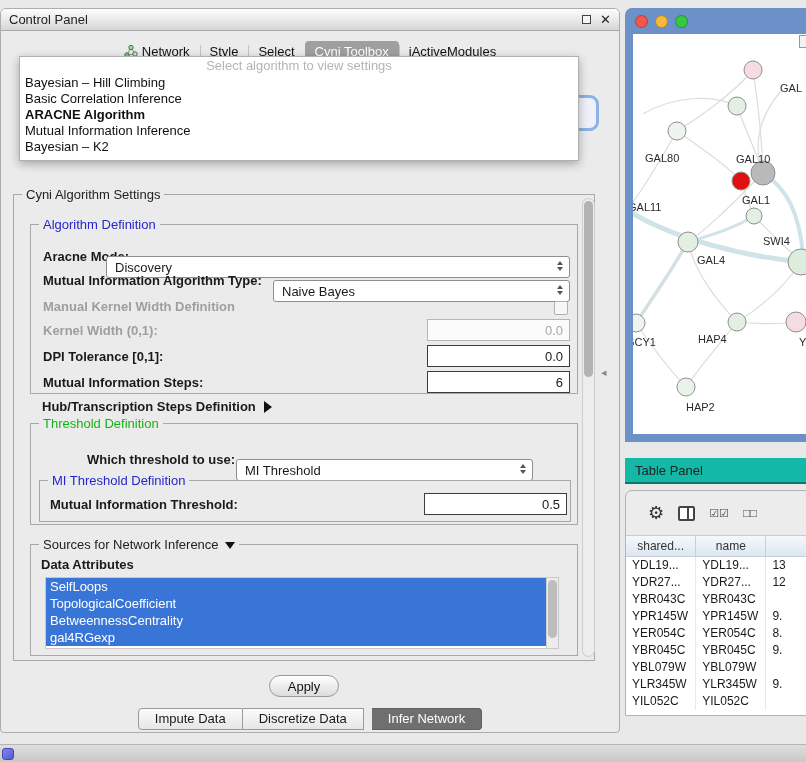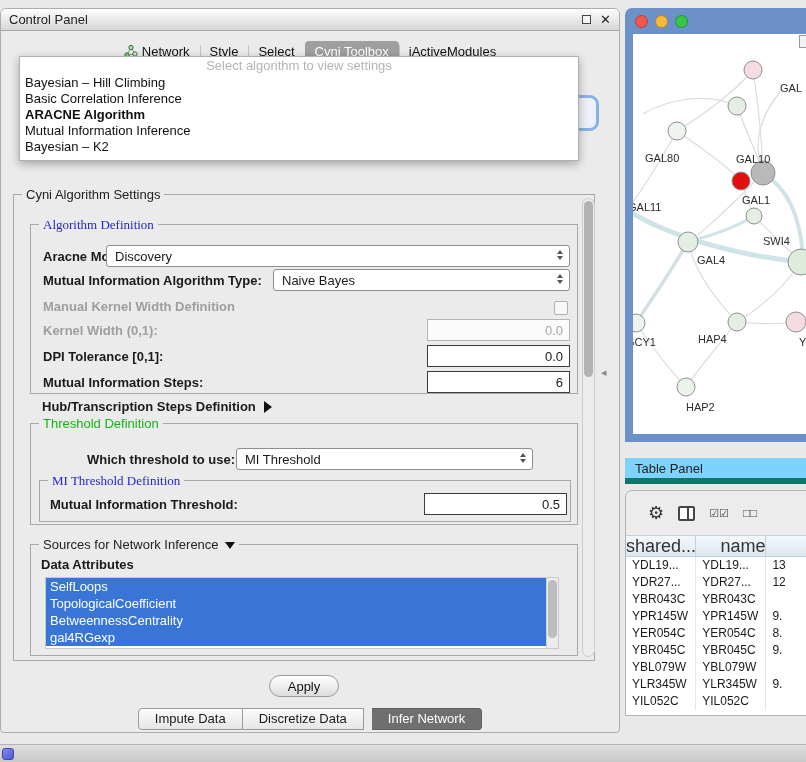--- a/index.html
+++ b/index.html
@@ -22,30 +22,30 @@
 
   .focus-btn{position:absolute;left:560px;top:86px;width:38px;height:36px;border-radius:9px;border:3px solid #8ab2e4;background:#eef2f8;z-index:5;}
 
   .popup{position:absolute;left:18px;top:47px;width:560px;background:#fff;border:1px solid #b0b0b0;box-shadow:0 3px 9px rgba(0,0,0,.3);z-index:10;padding-bottom:5px;}
   .pop-header{color:#b4b4b4;text-align:center;height:18px;line-height:18px;}
   .pop-item{height:16px;line-height:16px;padding:0 5px;color:#101010;white-space:nowrap;}
   .pop-item.sel{font-weight:bold;}
 
   .group{position:absolute;border:1px solid #a8a8a8;}
   .legend{position:absolute;top:-8px;left:8px;background:#ebebeb;padding:0 4px;color:#222;white-space:nowrap;line-height:15px;}
-  .legend.blue{color:var(--title_blue,#2525cd);font-family:Liberation Serif, serif;}
+  .legend.blue{color:var(--title_blue,#2525cd);}
   .legend.green{color:var(--title_green,#15b415);}
 
   .settings{left:12px;top:185px;width:582px;height:467px;}
 
   .lbl{position:absolute;white-space:nowrap;line-height:15px;}
   .b{font-weight:bold;}
   .gray{color:#9e9e9e;}
 
-  .combo{position:absolute;height:22px;background:#fff;border:1px solid #8e8e8e;border-radius:3px;display:flex;align-items:center;padding:0 36px 0 8px;}
+  .combo{position:absolute;height:22px;background:#fff;border:1px solid #8e8e8e;border-radius:3px;display:flex;align-items:center;padding:0 36px 0 8px;margin-top:11px;}
   .combo-arrows{position:absolute;right:6px;top:4px;display:flex;flex-direction:column;gap:2px;}
   .combo-arrows i{display:block;width:0;height:0;border-left:3.5px solid transparent;border-right:3.5px solid transparent;}
   .combo-arrows .up{border-bottom:4px solid #555;}
   .combo-arrows .dn{border-top:4px solid #555;}
 
   .tinput{position:absolute;height:22px;width:143px;background:#fff;border:1px solid #3c3c3c;display:flex;align-items:center;justify-content:flex-end;padding:0 6px;}
   .tinput.disabled{border-color:#b5b5b5;background:#fbfbfb;color:#a8a8a8;}
 
   .checkbox{position:absolute;width:14px;height:14px;border:1px solid #b0b0b0;background:#f7f7f7;border-radius:2px;}
 
@@ -74,31 +74,31 @@
   
   .net-win{position:absolute;left:625px;top:8px;width:185px;height:434px;background:var(--window_blue,#6b91c8);border-radius:7px 0 0 0;}
   .lights{position:absolute;left:10px;top:7px;display:flex;gap:7px;}
   .light{width:13px;height:13px;border-radius:50%;border:1px solid rgba(0,0,0,.25);}
   .light.red{background:#f3564e;}.light.yellow{background:#f5b93d;}.light.green{background:#35c748;}
   .net-content{position:absolute;left:8px;top:26px;width:177px;height:400px;background:#fff;overflow:hidden;}
   .net-content svg{display:block;}
   .scroll-corner{position:absolute;right:0;top:1px;width:11px;height:13px;background:#f2f2f2;border:1px solid #9a9a9a;}
 
   
-  .tp-header{position:absolute;left:625px;top:458px;width:181px;height:26px;background:#7dd3fc;border-bottom:6px solid #0f766e;display:flex;align-items:center;padding-left:10px;color:#222;}
+  .tp-header{position:absolute;left:625px;top:458px;width:181px;height:26px;background:#14b8a6;border-bottom:2px solid #0f766e;display:flex;align-items:center;padding-left:10px;color:#222;}
   .tp-win{position:absolute;left:625px;top:490px;width:185px;height:226px;background:#ececec;border:1px solid #b2b2b2;border-radius:7px 0 0 0;overflow:hidden;}
   .tp-toolbar{position:absolute;left:0;top:0;width:100%;height:44px;display:flex;align-items:center;gap:14px;padding-left:22px;}
   .gear{font-size:18px;color:#333;line-height:18px;}
   .col-ic{width:17px;height:15px;border:2px solid #444;border-radius:2px;position:relative;background:#fff;}
   .col-ic::after{content:"";position:absolute;left:50%;top:0;bottom:0;width:2px;background:#444;}
   .checks{font-size:11px;color:#444;}
   .boxes{font-size:12px;color:#555;}
   .tp-table{position:absolute;left:0;top:44px;right:0;bottom:0;background:#fff;}
   .tp-head{display:flex;height:22px;}
-  .th{height:22px;line-height:20px;font-size:18px;color:#333;background:linear-gradient(#f4f8fb,#dde7f0);border:1px solid #c3cfdb;border-left:none;text-align:right;overflow:hidden;white-space:nowrap;}
+  .th{height:22px;line-height:20px;font-size:12px;color:#333;background:linear-gradient(#f4f8fb,#dde7f0);border:1px solid #c3cfdb;border-left:none;text-align:center;overflow:hidden;white-space:nowrap;}
   .tr{display:flex;height:17px;}
   .td{height:17px;line-height:17px;font-size:12px;color:#1a1a1a;padding-left:6px;border-right:1px solid #e7e7e7;overflow:hidden;white-space:nowrap;}
   .c0{width:71px;}.c1{width:71px;}.c2{width:43px;}
 
   
   .bottom-strip{position:absolute;left:0;top:744px;width:806px;height:18px;background:linear-gradient(#dedede,#c8c8c8);border-top:1px solid #b5b5b5;}
   .mini-icon{position:absolute;left:2px;top:3px;width:12px;height:12px;border-radius:3px;background:linear-gradient(135deg,#8f7ff0,#4a5fd0);border:1px solid #3c4aa8;}
 </style>
 </head>
 <body>

